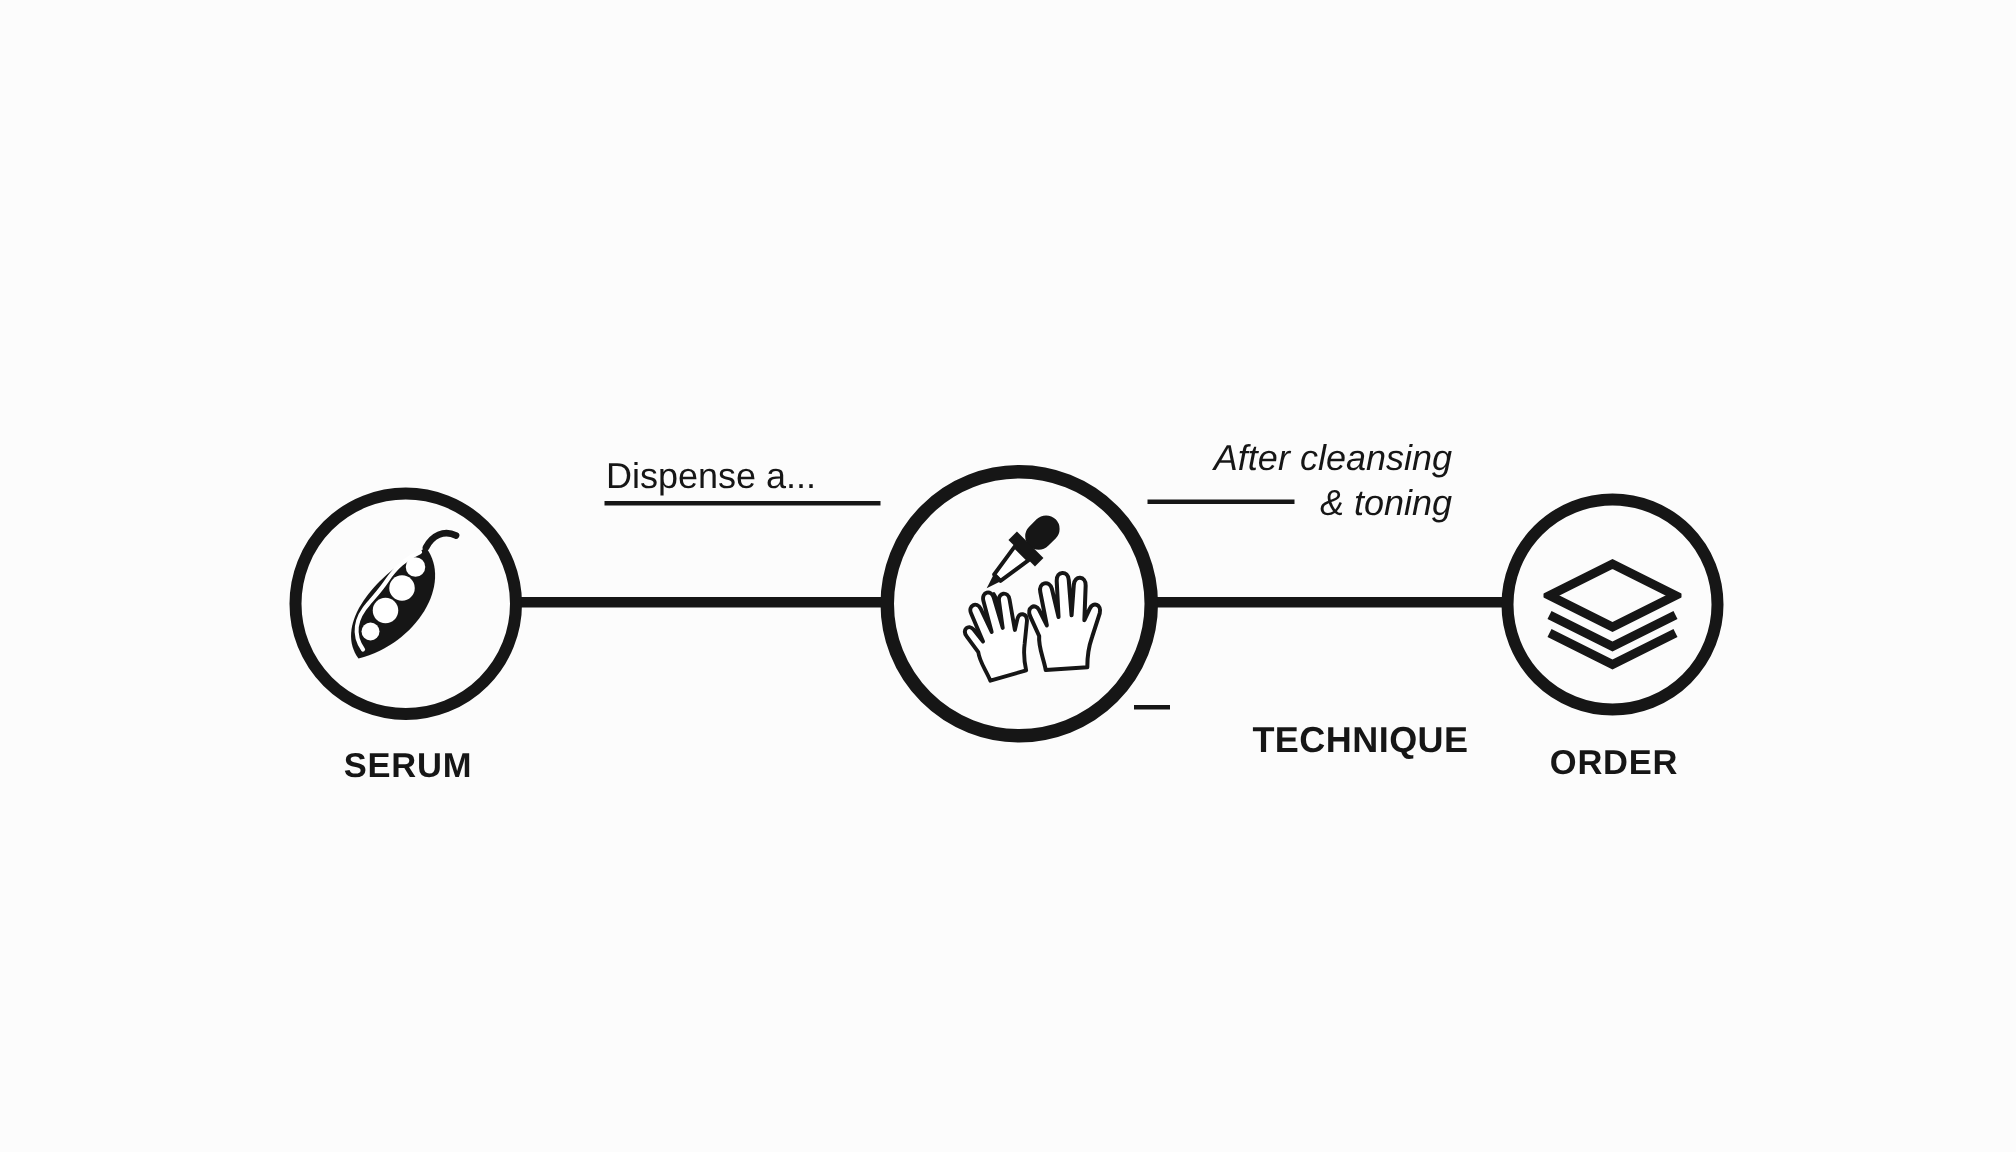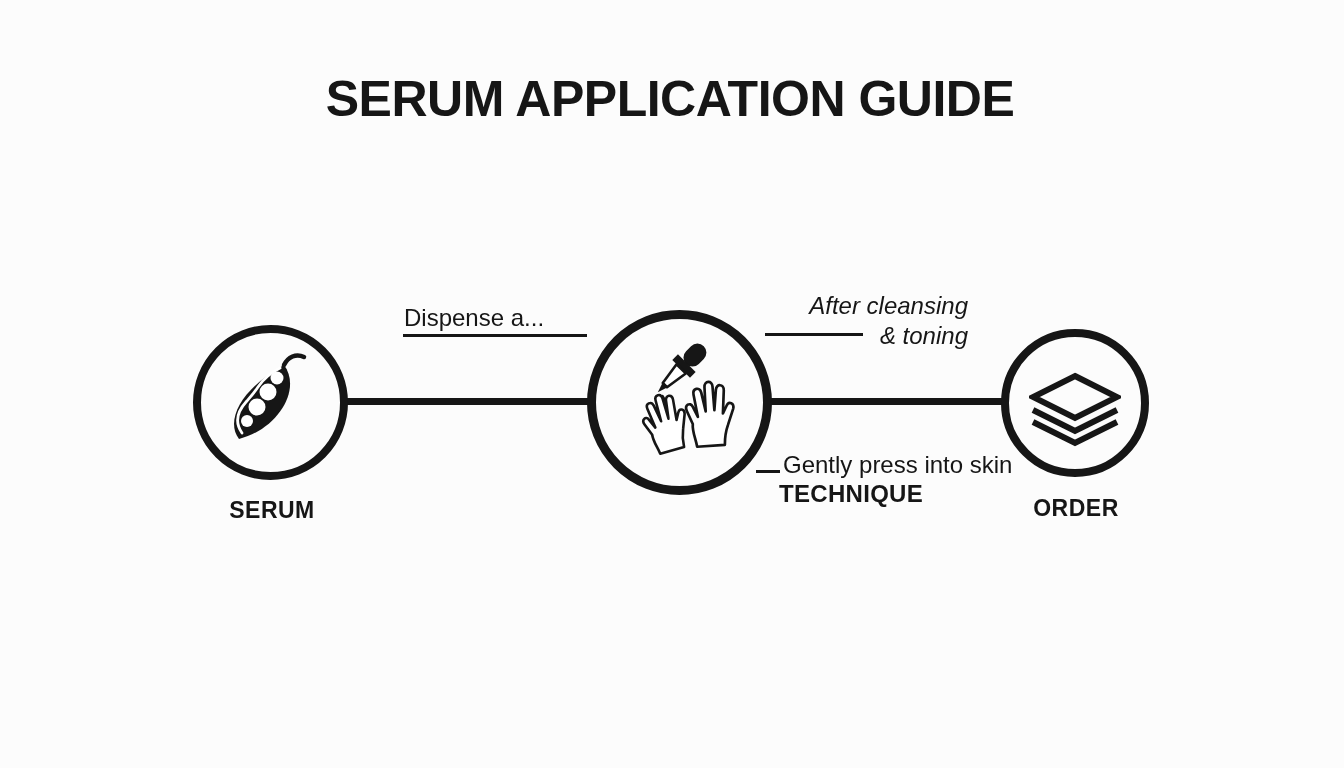--- a/index.html
+++ b/index.html
@@ -41,35 +41,34 @@
   }
   .label-amount{left:192px;top:497px;}
   .label-serum{left:596px;top:512px;}
   .label-order{left:996px;top:495px;}
 
   .note{position:absolute;font-size:24px;font-weight:400;white-space:nowrap;text-align:center;}
   .note-dispense{left:404px;top:304px;}
   .note-after{left:770px;top:291px;width:198px;text-align:right;line-height:30px;font-style:italic;}
   .note-gently{left:783px;top:451px;}
   .note-technique{
-    left:779px;top:480px;width:200px;text-align:left;
+    left:779px;top:480px;width:200px;text-align:right;
     font-size:24px;font-weight:700;letter-spacing:.3px;
   }
 
   .rule{position:absolute;background:var(--ink);height:3px;}
   .rule-dispense{left:403px;top:334px;width:184px;}
   .rule-after{left:765px;top:333px;width:98px;}
   .rule-gently{left:756px;top:470px;width:24px;}
 </style>
 </head>
 <body>
 
 <div class="canvas">
 
-  <h1 class="page-title">SERUM APPLICATION GUIDE</h1>
 
   <div class="connector connector-1"></div>
   <div class="connector connector-2"></div>
 
   <div class="node node-amount">
     <svg style="left:17px;top:16px;" width="104" height="104" viewBox="0 0 104 104">
       <path d="M21,90 C 6,70 26,38 66,16 C 84,40 60,80 21,90 Z" fill="var(--ink)"></path>
       <path d="M66,16 C 70,8 78,4 86,8" fill="none" stroke="var(--ink)" stroke-width="4.5" stroke-linecap="round"></path>
       <circle cx="59" cy="29" r="6.5" fill="#fff"></circle>
       <circle cx="50" cy="43" r="8.5" fill="#fff"></circle>
@@ -114,16 +113,15 @@
   <div class="note note-dispense">Dispense a...</div>
   <div class="rule rule-dispense"></div>
 
   <div class="note note-after">
     <div>After cleansing</div>
     <div>&amp; toning</div>
   </div>
   <div class="rule rule-after"></div>
 
   <div class="rule rule-gently"></div>
-  <div class="note note-gently">Gently press into skin</div>
   <div class="note note-technique">TECHNIQUE</div>
 
 </div>
 
 </body></html>

